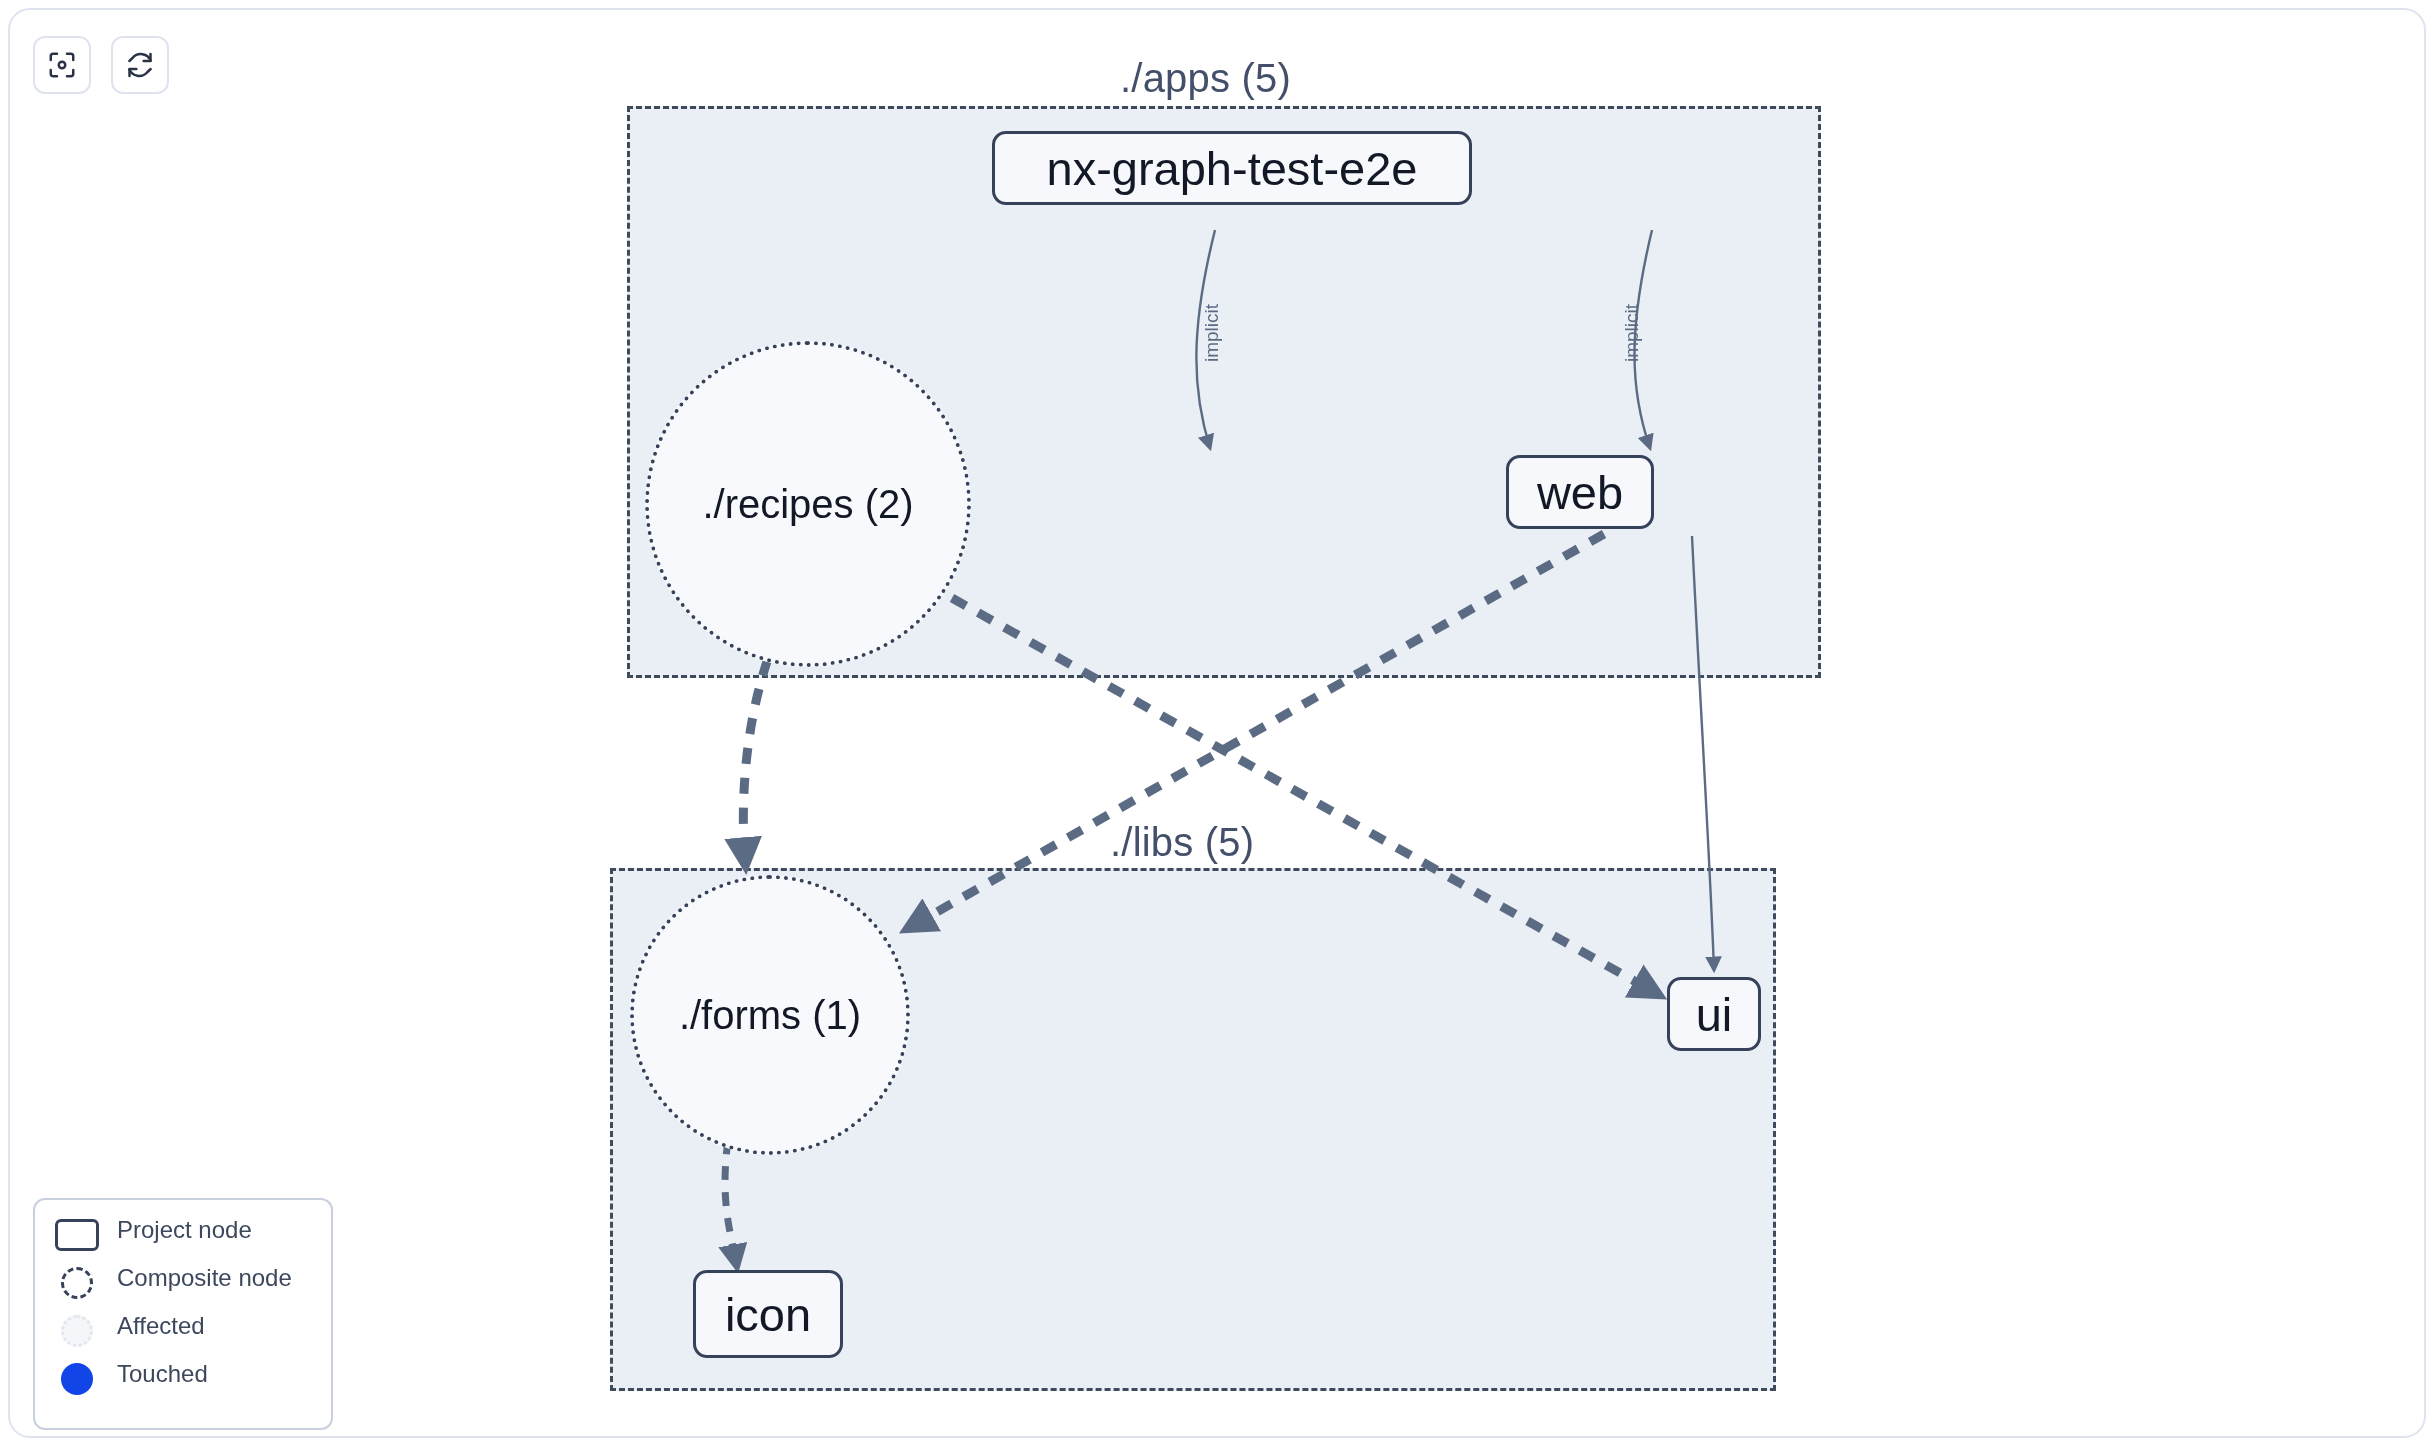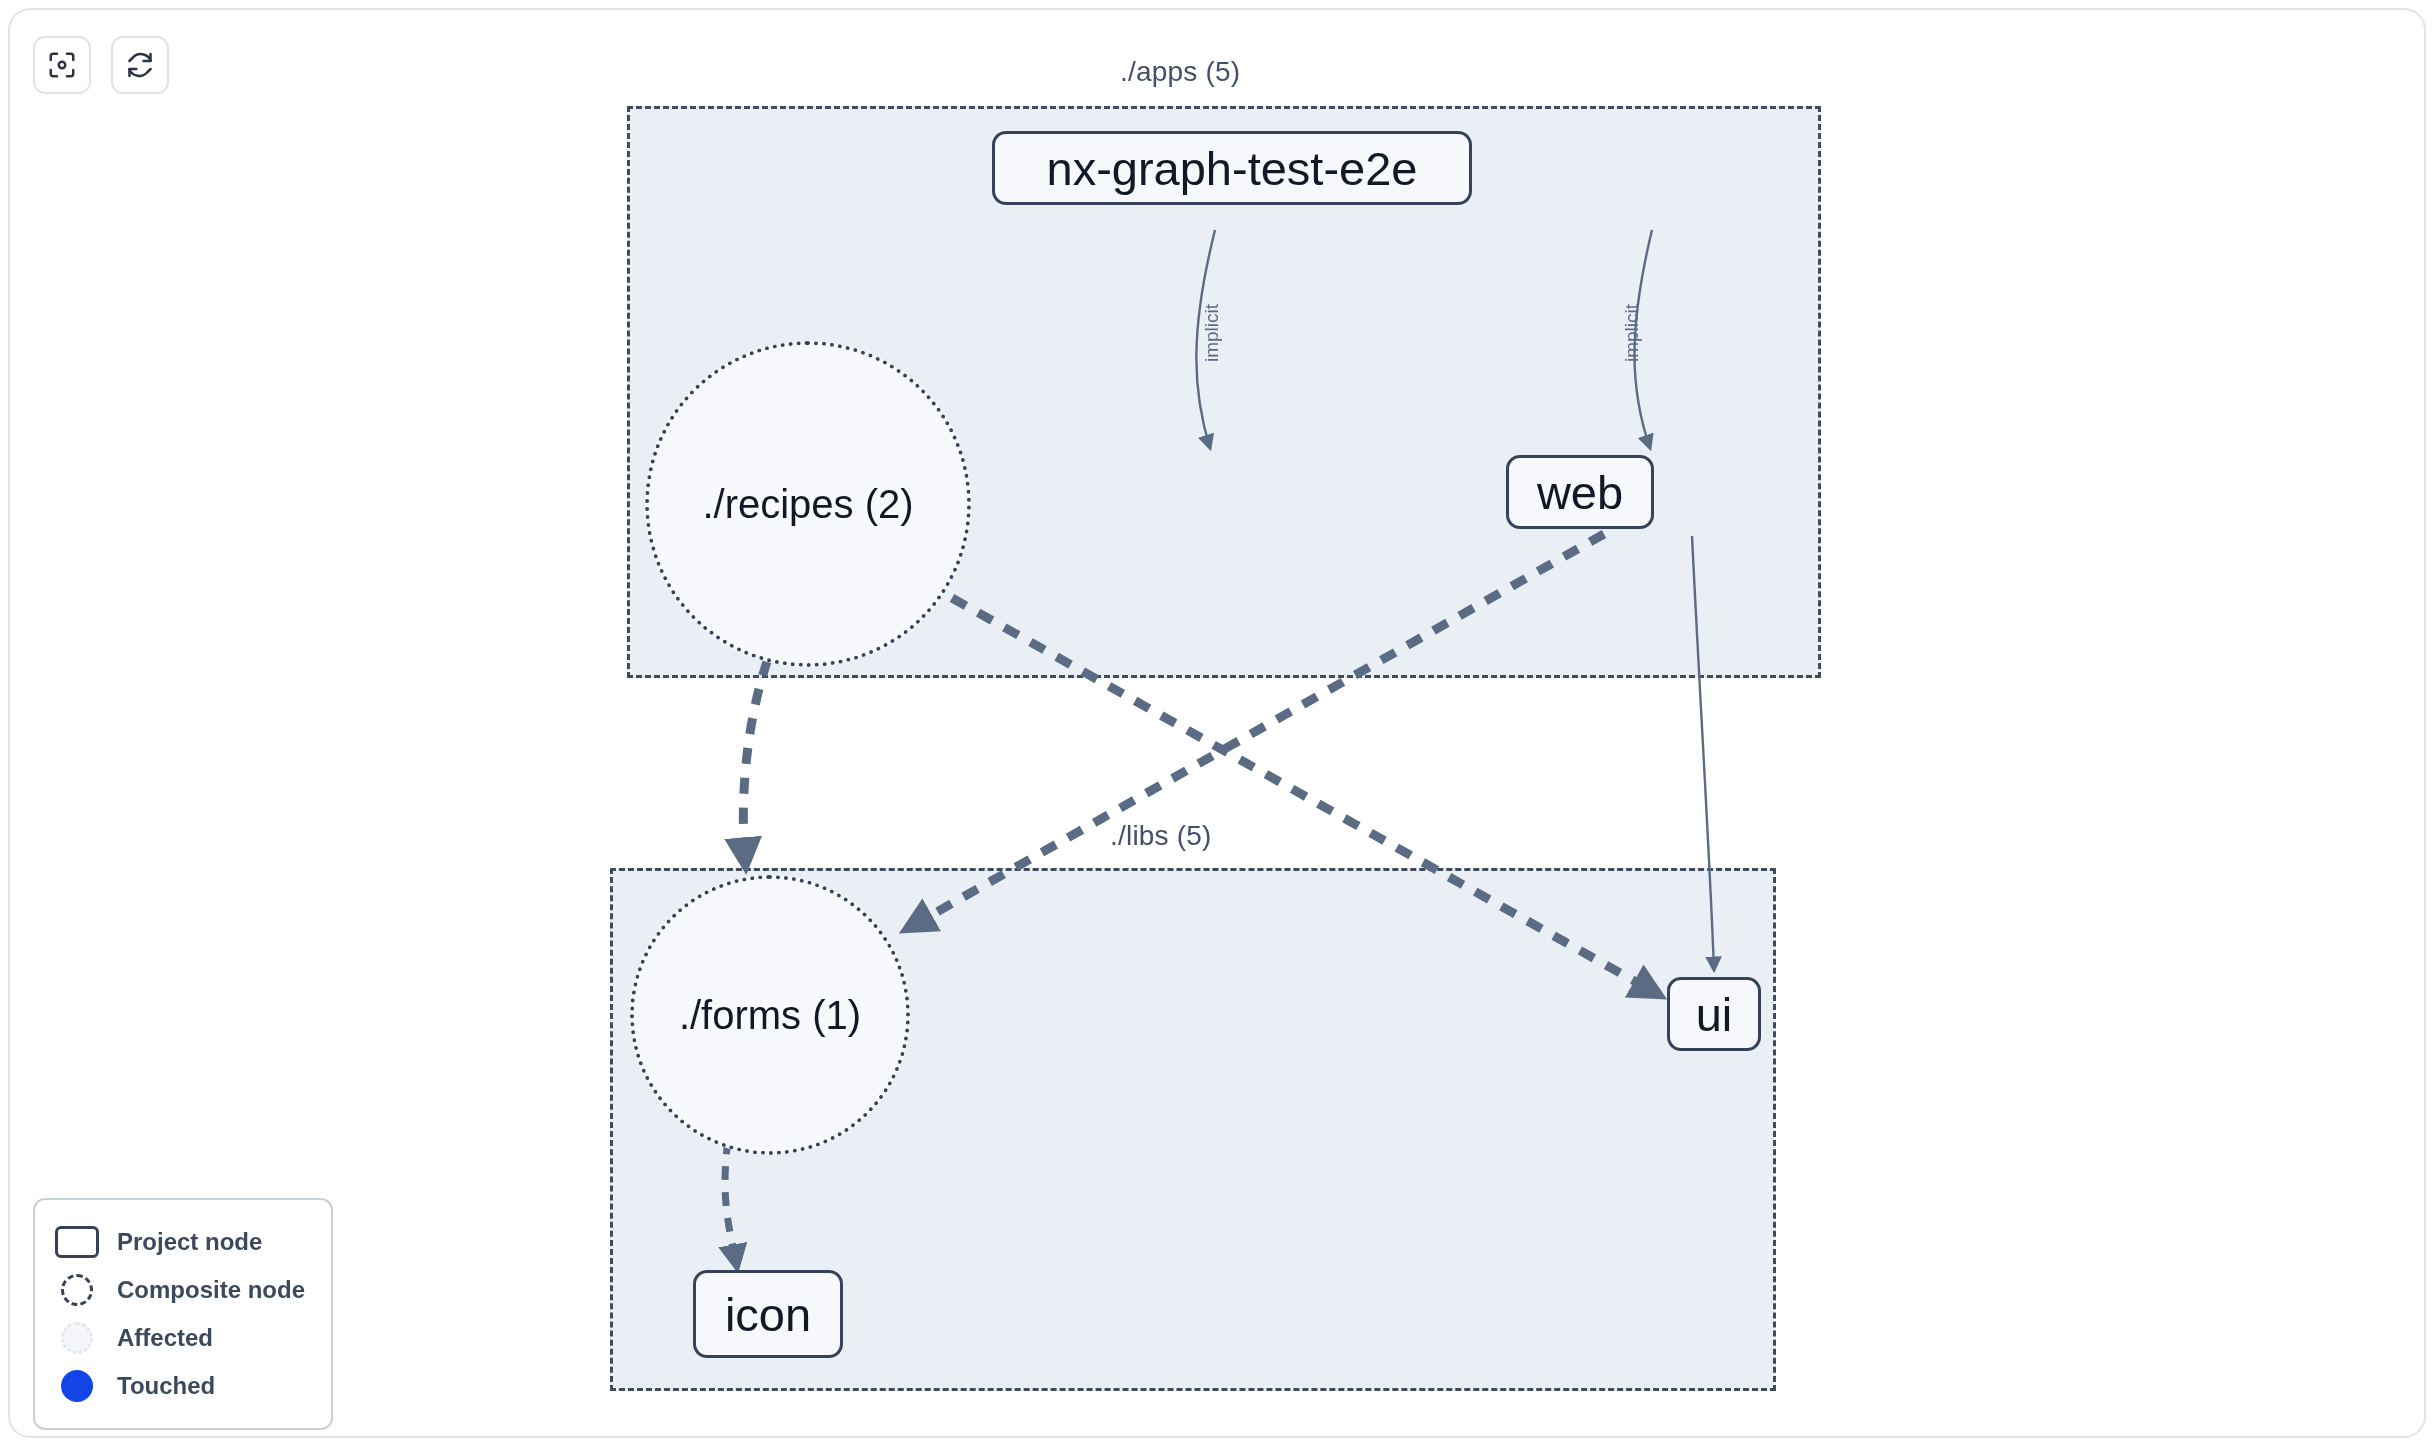--- a/index.html
+++ b/index.html
@@ -77,21 +77,21 @@
   .group-box {
     position: absolute;
     border: 3px dashed #3f4a5c;
     background: #eaeef5;
     box-sizing: border-box;
   }
   .group-label {
     position: absolute;
     background: #ffffff;
     color: #44506a;
-    font-size: 28px;
+    font-size: 40px;
     line-height: 1;
     padding: 0 10px;
     white-space: nowrap;
     letter-spacing: 0.2px;
   }
 
   
   .node {
     position: absolute;
     border: 3px solid #36415a;
@@ -145,24 +145,23 @@
     width: 300px;
     border: 2px solid #c8cfdd;
     border-radius: 12px;
     background: #ffffff;
     padding: 18px 20px;
     box-sizing: border-box;
     z-index: 40;
   }
   .legend-row {
     display: flex;
-    align-items: center;
+    align-items: flex-start;
     height: 48px;
     gap: 18px;
-    font-weight: bold;
   }
   .legend-swatch {
     width: 44px;
     height: 34px;
     flex: 0 0 44px;
     display: flex;
     align-items: center;
     justify-content: center;
   }
   .sw-project {

